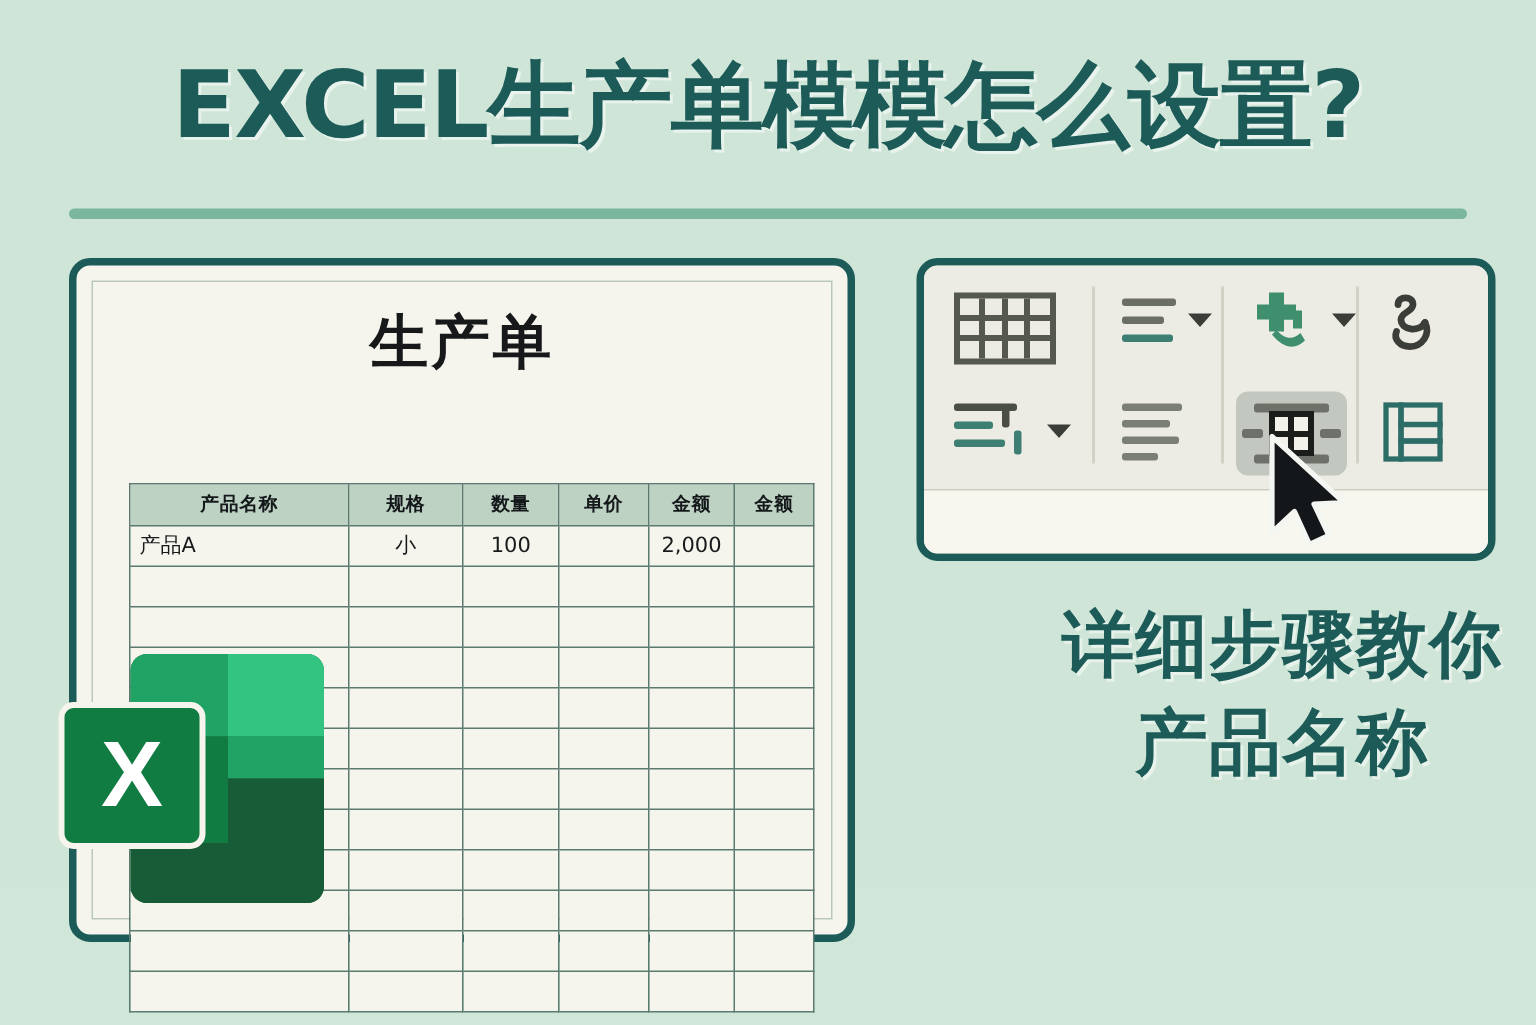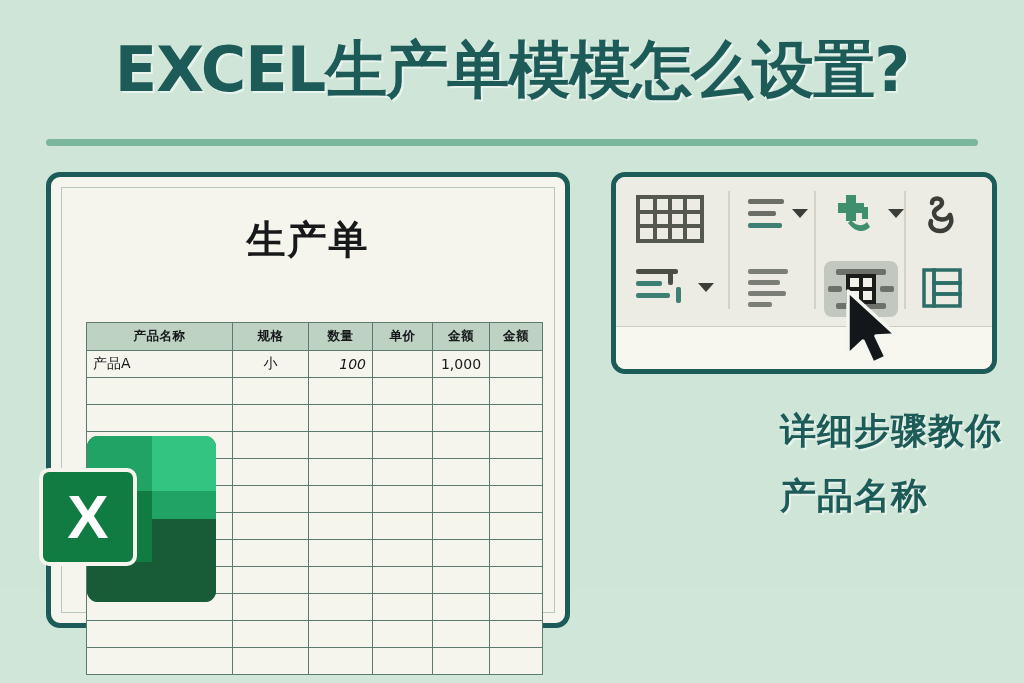--- a/index.html
+++ b/index.html
@@ -79,21 +79,20 @@
     left: 0;
     top: 18px;
     width: 100%;
     text-align: center;
     font-size: 39px;
     line-height: 46px;
     font-weight: 900;
     color: #16181a;
     font-family: "DejaVu Sans", "Liberation Sans", sans-serif;
     letter-spacing: 2px;
-    margin-top: 11px;
   }
 
   table.order-table {
     position: absolute;
     left: 24px;
     top: 86px;
     width: 456px;
     border-collapse: collapse;
     table-layout: fixed;
     margin-top: 48px;
@@ -119,21 +118,21 @@
     letter-spacing: 0.5px;
   }
   table.order-table td {
     background: #f5f4ed;
     color: #17191b;
     font-weight: 400;
     font-size: 14px;
   }
   td.c-name   { text-align: left;   padding-left: 9px; }
   td.c-spec   { text-align: center; }
-  td.c-qty    { text-align: right; font-style: italic; }
+  td.c-qty    { text-align: center; }
   td.c-price  { text-align: center; }
   td.c-amt    { text-align: center; }
   td.c-amt2   { text-align: center; }
 
   col.w-name  { width: 146px; }
   col.w-spec  { width:  76px; }
   col.w-qty   { width:  64px; }
   col.w-price { width:  60px; }
   col.w-amt   { width:  57px; }
   col.w-amt2  { width:  53px; }
@@ -269,24 +268,24 @@
     width: 58px;
     height: 78px;
     z-index: 40;
   }
 
   
   .caption {
     position: absolute;
     right: 22px;
     top: 398px;
-    text-align: left;
+    text-align: center;
     font-family: "DejaVu Sans", "Liberation Sans", sans-serif;
     font-weight: 900;
-    font-size: 36px;
+    font-size: 48px;
     line-height: 65px;
     color: #1d5b58;
     letter-spacing: 1px;
     text-shadow: 2px 2px 0 rgba(255,255,255,0.5);
     white-space: nowrap;
   }
   .caption div { display: block; }
 </style>
 </head>
 <body>
@@ -320,21 +319,21 @@
             <th>金额</th>
             <th>金额</th>
           </tr>
         </thead>
         <tbody>
           <tr>
             <td class="c-name">产品A</td>
             <td class="c-spec">小</td>
             <td class="c-qty">100</td>
             <td class="c-price"></td>
-            <td class="c-amt">1,000</td>
+            <td class="c-amt">2,000</td>
             <td class="c-amt2"></td>
           </tr>
           <tr>
             <td class="c-name"></td>
             <td class="c-spec"></td>
             <td class="c-qty"></td>
             <td class="c-price"></td>
             <td class="c-amt"></td>
             <td class="c-amt2"></td>
           </tr>

